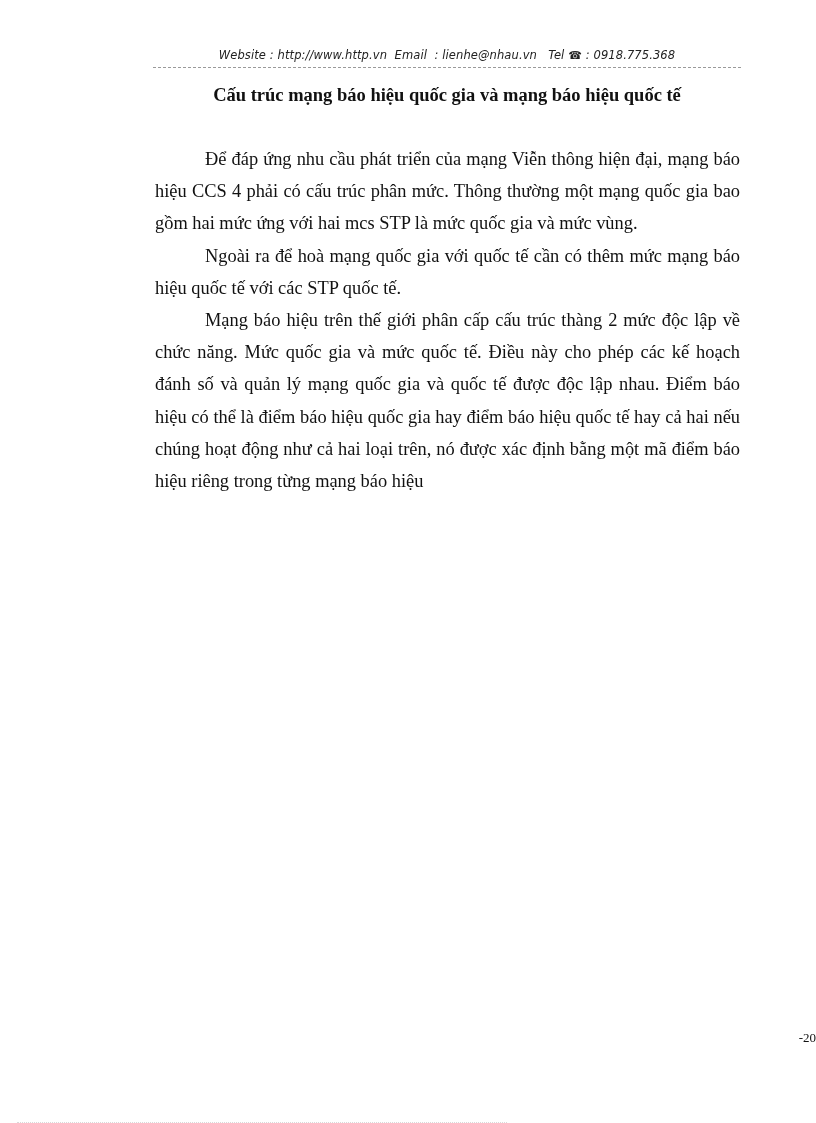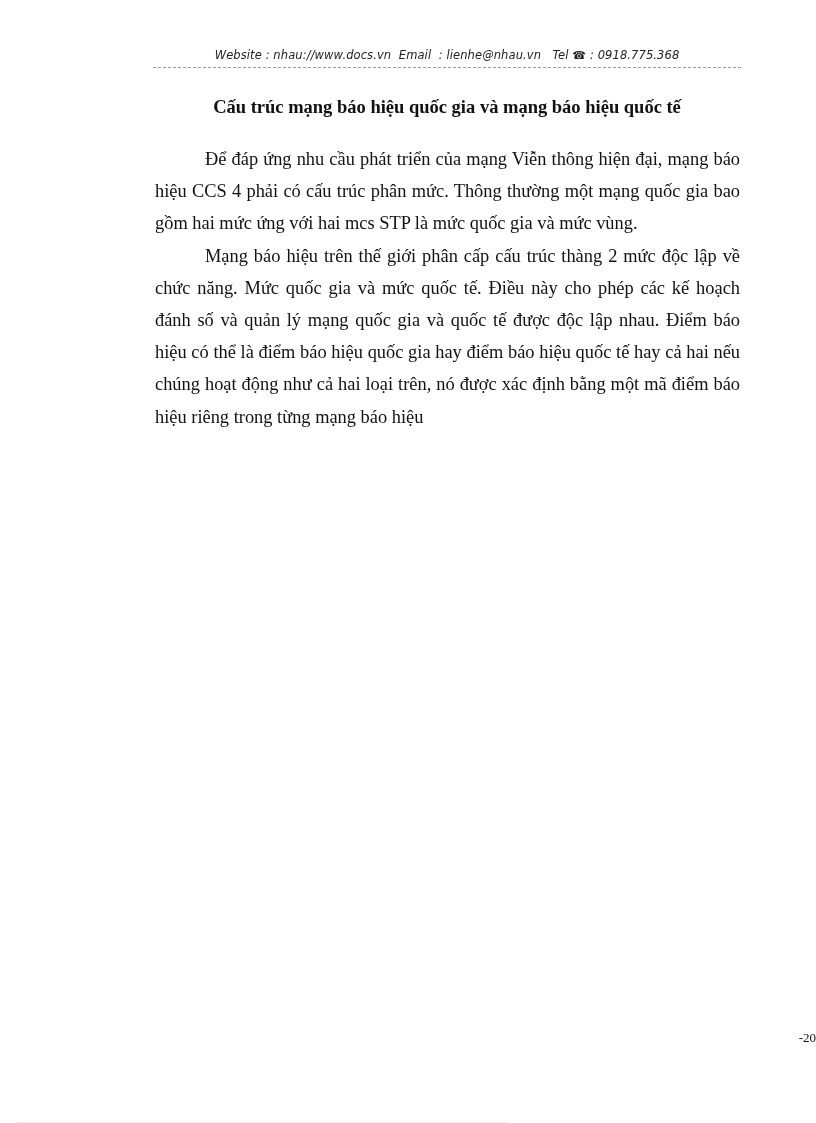--- a/index.html
+++ b/index.html
@@ -7,21 +7,21 @@
   .header {
     position: absolute; left: 153px; top: 47px; width: 588px; height: 20px;
     border-bottom: 1px dashed #9a9a9a;
     text-align: center;
     font-family: "DejaVu Sans", sans-serif; font-size: 11.5px; font-style: italic; color: #222;
     line-height: 17px; letter-spacing: 0.1px;
   }
   .header b { font-weight: normal; font-style: italic; }
   .title {
     position: absolute; left: 153px; top: 82px; width: 588px;
-    text-align: center; font-weight: bold; font-size: 18.5px; line-height: 26px; margin-top: 12px;
+    text-align: center; font-weight: bold; font-size: 18.5px; line-height: 26px;
   }
   .body {
     position: absolute; left: 155px; top: 143px; width: 585px;
     font-size: 18.4px; line-height: 32.2px; text-align: justify;
   }
   .body p { margin: 0; text-indent: 50px; }
   .pagenum {
     position: absolute; left: 0; top: 1030px; width: 100%;
     text-align: right; font-size: 13px;
   }
@@ -29,30 +29,31 @@
     position: absolute; left: 17px; top: 1122px; width: 490px; height: 0;
     border-top: 1px dotted #d9d9d9;
   }
   .phone-icon { font-style: normal; font-size: 11px; }
 </style>
 </head>
 <body>
 
 <div class="header">
   <b>Website</b>
-  <span>: nhau://www.docs.vn</span>
+  <span>: http://www.http.vn</span>
   &nbsp;<b>Email</b>
   &nbsp;<span>: lienhe@nhau.vn</span>
   &nbsp;&nbsp;<b>Tel</b>
   <span class="phone-icon">☎</span>
   <span>: 0918.775.368</span>
 </div>
 
 <div class="title">Cấu trúc mạng báo hiệu quốc gia và mạng báo hiệu quốc tế</div>
 
 <div class="body">
   <p>Để đáp ứng nhu cầu phát triển của mạng Viễn thông hiện đại, mạng báo hiệu CCS 4 phải có cấu trúc phân mức. Thông thường một mạng quốc gia bao gồm hai mức ứng với hai mcs STP là mức quốc gia và mức vùng.</p>
+  <p>Ngoài ra để hoà mạng quốc gia với quốc tế cần có thêm mức mạng báo hiệu quốc tế với các STP quốc tế.</p>
   <p>Mạng báo hiệu trên thế giới phân cấp cấu trúc thàng 2 mức độc lập về chức năng. Mức quốc gia và mức quốc tế. Điều này cho phép các kế hoạch đánh số và quản lý mạng quốc gia và quốc tế được độc lập nhau. Điểm báo hiệu có thể là điểm báo hiệu quốc gia hay điểm báo hiệu quốc tế hay cả hai nếu chúng hoạt động như cả hai loại trên, nó được xác định bằng một mã điểm báo hiệu riêng trong từng mạng báo hiệu</p>
 </div>
 
 <div class="pagenum">-20</div>
 
 <div class="footer-rule"></div>
 
 </body></html>

